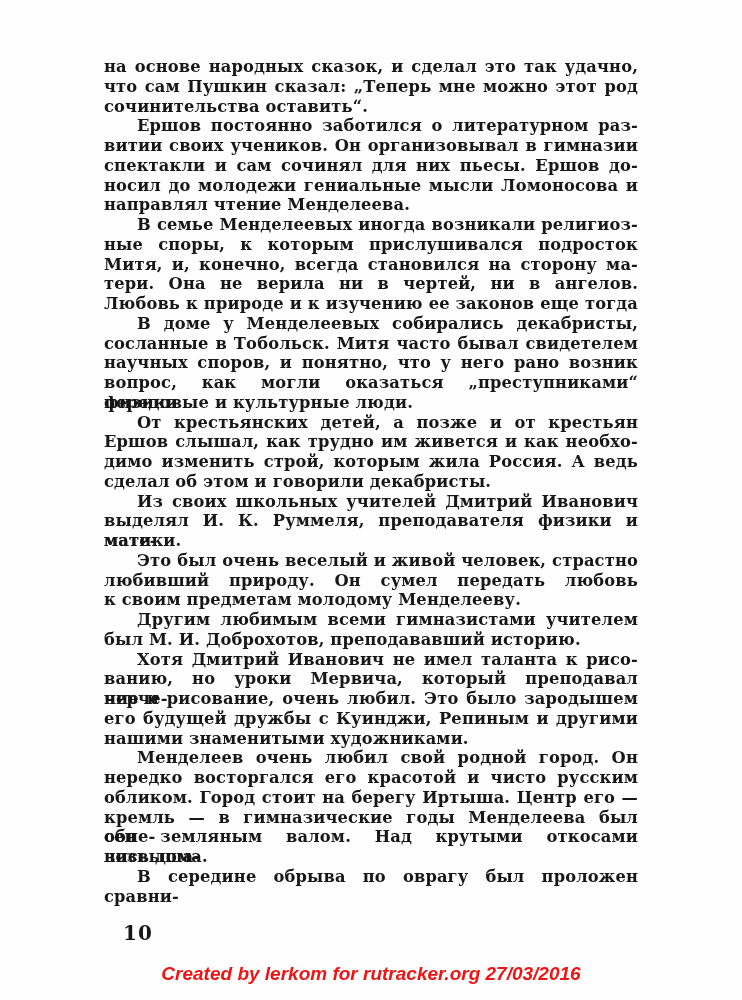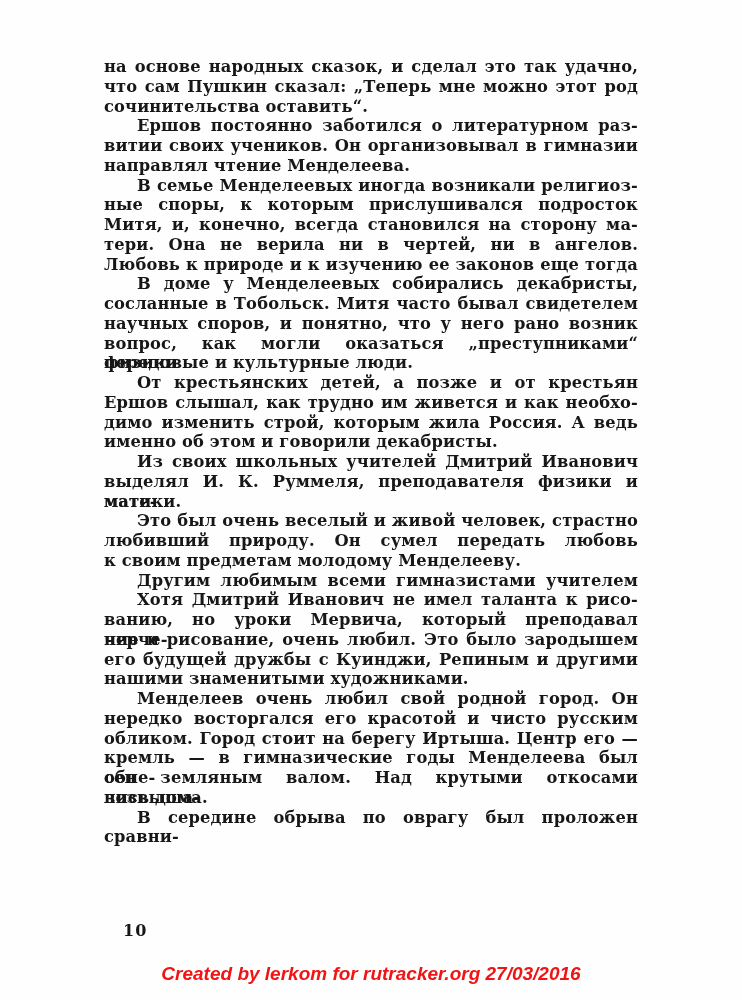--- a/index.html
+++ b/index.html
@@ -34,21 +34,21 @@
     white-space: nowrap; 
     overflow: visible;
   }
   .line { white-space: normal; } 
   .line.indent { text-indent: 33px; }
   .line.lastline { text-align-last: left; }
   .page-number {
     position: absolute;
     left: 123px;
     top: 921px;
-    font-size: 16px;
+    font-size: 20px;
     font-weight: 700;
     letter-spacing: 1px;
   }
   .watermark {
     position: absolute;
     left: 0;
     right: 0;
     top: 963px;
     text-align: center;
     font-family: Liberation Sans, sans-serif;
@@ -64,54 +64,57 @@
 <div class="page" style="--paper: #fefefe; --ink: #171717; --wm: #f01414;">
   <div class="page-text">
       <div class="para">
         <div class="line">на основе народных сказок, и сделал это так удачно,</div>
         <div class="line">что сам Пушкин сказал: „Теперь мне можно этот род</div>
         <div class="line lastline">сочинительства оставить“.</div>
       </div>
       <div class="para">
         <div class="line indent">Ершов постоянно заботился о литературном раз-</div>
         <div class="line">витии своих учеников. Он организовывал в гимназии</div>
+        <div class="line">спектакли и сам сочинял для них пьесы. Ершов до-</div>
+        <div class="line">носил до молодежи гениальные мысли Ломоносова и</div>
         <div class="line lastline">направлял чтение Менделеева.</div>
       </div>
       <div class="para">
         <div class="line indent">В семье Менделеевых иногда возникали религиоз-</div>
         <div class="line">ные споры, к которым прислушивался подросток</div>
         <div class="line">Митя, и, конечно, всегда становился на сторону ма-</div>
         <div class="line">тери. Она не верила ни в чертей, ни в ангелов.</div>
         <div class="line">Любовь к природе и к изучению ее законов еще тогда</div>
       </div>
       <div class="para">
         <div class="line indent">В доме у Менделеевых собирались декабристы,</div>
         <div class="line">сосланные в Тобольск. Митя часто бывал свидетелем</div>
         <div class="line">научных споров, и понятно, что у него рано возник</div>
         <div class="line">вопрос, как могли оказаться „преступниками“ физики</div>
         <div class="line lastline">передовые и культурные люди.</div>
       </div>
       <div class="para">
         <div class="line indent">От крестьянских детей, а позже и от крестьян</div>
         <div class="line">Ершов слышал, как трудно им живется и как необхо-</div>
         <div class="line">димо изменить строй, которым жила Россия. А ведь</div>
-        <div class="line lastline">именно об этом и говорили декабристы.</div>
+        <div class="line lastline">сделал об этом и говорили декабристы.</div>
       </div>
       <div class="para">
         <div class="line indent">Из своих школьных учителей Дмитрий Иванович</div>
         <div class="line">выделял И. К. Руммеля, преподавателя физики и мате-</div>
         <div class="line lastline">матики.</div>
       </div>
       <div class="para">
         <div class="line indent">Это был очень веселый и живой человек, страстно</div>
         <div class="line">любивший природу. Он сумел передать любовь</div>
         <div class="line lastline">к своим предметам молодому Менделееву.</div>
       </div>
       <div class="para">
         <div class="line indent">Другим любимым всеми гимназистами учителем</div>
+        <div class="line lastline">был М. И. Доброхотов, преподававший историю.</div>
       </div>
       <div class="para">
         <div class="line indent">Хотя Дмитрий Иванович не имел таланта к рисо-</div>
         <div class="line">ванию, но уроки Мервича, который преподавал черче-</div>
         <div class="line">ние и рисование, очень любил. Это было зародышем</div>
         <div class="line">его будущей дружбы с Куинджи, Репиным и другими</div>
         <div class="line lastline">нашими знаменитыми художниками.</div>
       </div>
       <div class="para">
         <div class="line indent">Менделеев очень любил свой родной город. Он</div>

